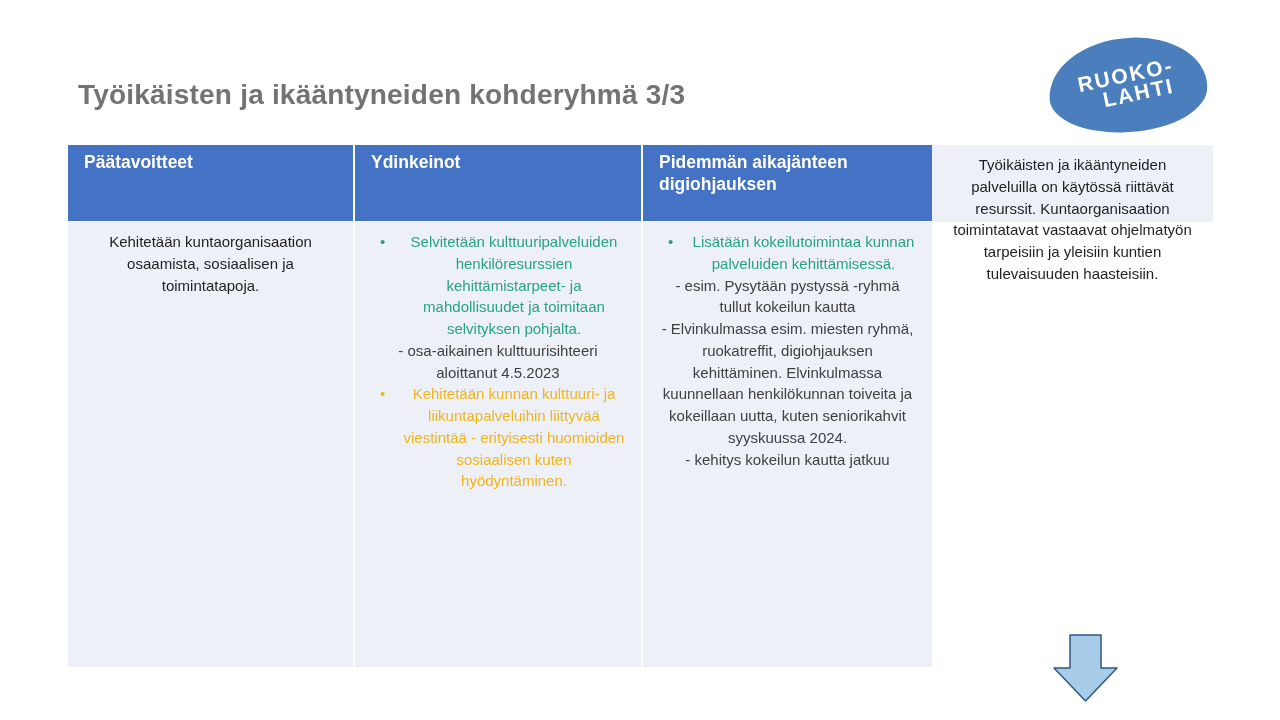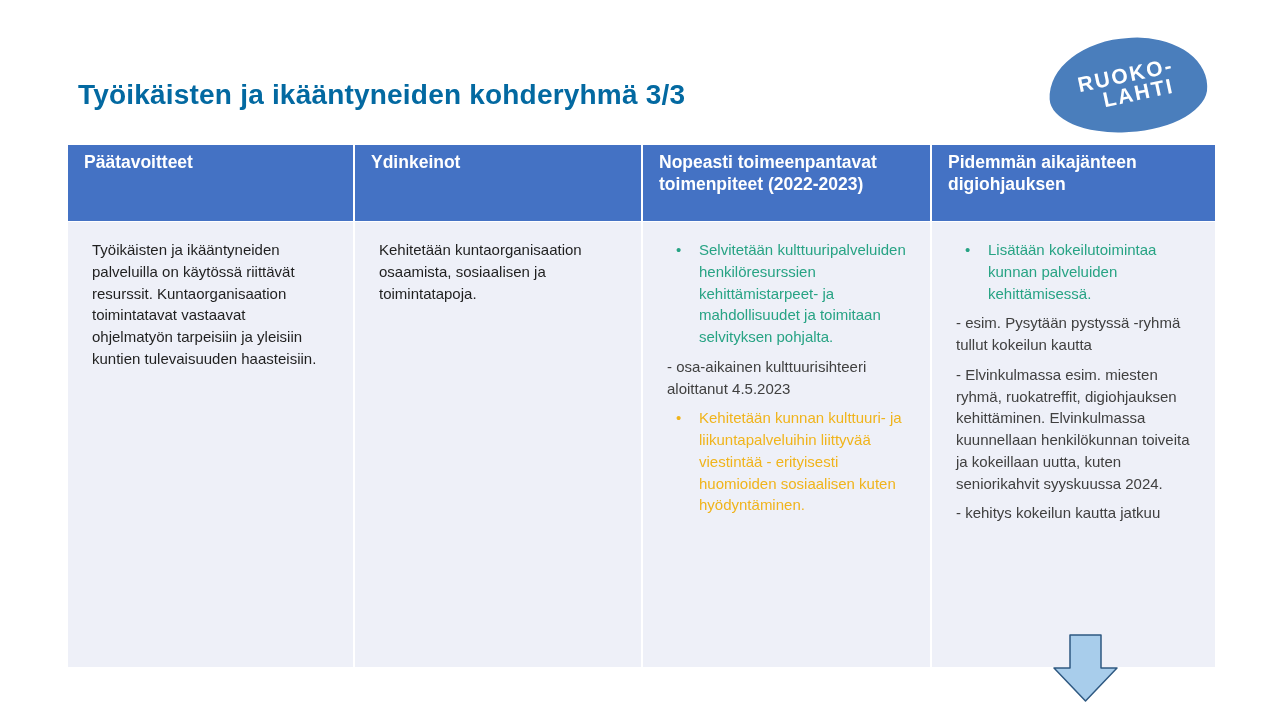--- a/index.html
+++ b/index.html
@@ -3,21 +3,21 @@
 <meta charset="utf-8">
 <style>
   html,body{margin:0;padding:0;}
   body{
     width:1280px;height:720px;position:relative;overflow:hidden;
     background:#ffffff;
     font-family:"Liberation Sans","DejaVu Sans",sans-serif;
   }
   .slide-title{
     position:absolute;left:78px;top:60px;width:900px;
-    font-size:28px;font-weight:bold;color:#0369a1;letter-spacing:0.2px;
+    font-size:28px;font-weight:bold;color:#737373;letter-spacing:0.2px;
   }
   
   .logo{
     position:absolute;left:1049px;top:38px;width:158px;height:94px;
     background:#4A7EBC;
     border-radius:53% 47% 52% 48% / 62% 55% 45% 40%;
     transform:rotate(-3deg);
     display:flex;align-items:center;justify-content:center;
   }
   .logo-text{
@@ -36,21 +36,21 @@
   .cell{box-sizing:border-box;padding:7px 16px;border-right:2px solid #ffffff;}
   .cell.last{border-right:none;}
   .head{
     background:#4472C4;color:#ffffff;font-weight:bold;font-size:17.5px;
     line-height:1.25;border-bottom:1px solid #ffffff;
   }
   .bodycell{
     background:#EEF0F8;color:#1F1F1F;font-size:15px;line-height:1.45;
     padding-top:9px;
   }
-  .item{margin:8px;}
+  .item{margin:0;text-align:center;}
   .item.bullet{position:relative;padding-left:32px;}
   .item.bullet .bullet-glyph{position:absolute;left:9px;top:0;}
   .c-green{color:#27A384;}
   .c-gold{color:#F0B41C;}
   .c-slate{color:#404040;}
   
   .down-arrow{position:absolute;left:1053px;top:634px;width:65px;height:68px;}
 </style>
 </head>
 <body>
@@ -61,21 +61,20 @@
   <div class="logo-text">
     <span class="l1">RUOKO-</span>
     <span class="l2">LAHTI</span>
   </div>
 </div>
 
 <div class="matrix">
 
   <div class="cell head">Päätavoitteet</div>
   <div class="cell head">Ydinkeinot</div>
-  <div class="cell head">Nopeasti toimeenpantavat toimenpiteet (2022-2023)</div>
   <div class="cell head last">Pidemmän aikajänteen digiohjauksen</div>
 
   <div class="cell bodycell">
     <p class="item">Työikäisten ja ikääntyneiden palveluilla on käytössä riittävät resurssit. Kuntaorganisaation toimintatavat vastaavat ohjelmatyön tarpeisiin ja yleisiin kuntien tulevaisuuden haasteisiin.</p>
   </div>
 
   <div class="cell bodycell">
     <p class="item">Kehitetään kuntaorganisaation osaamista, sosiaalisen ja toimintatapoja.</p>
   </div>
 

